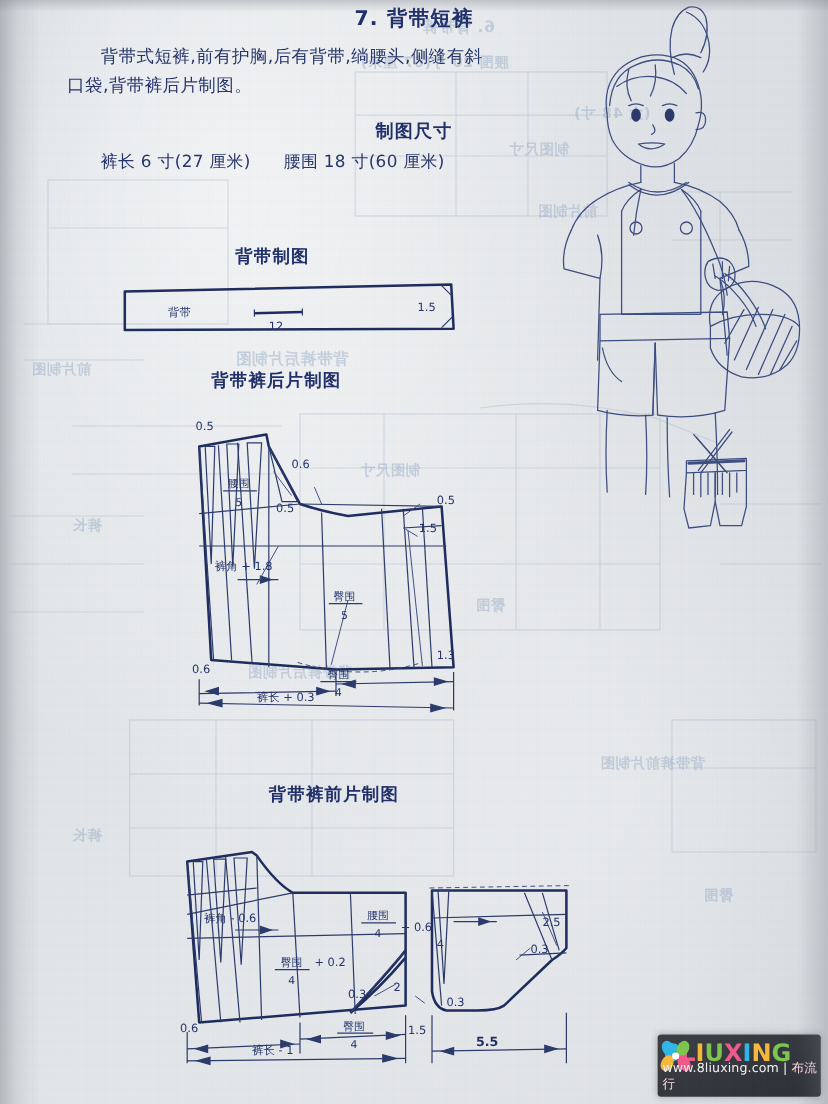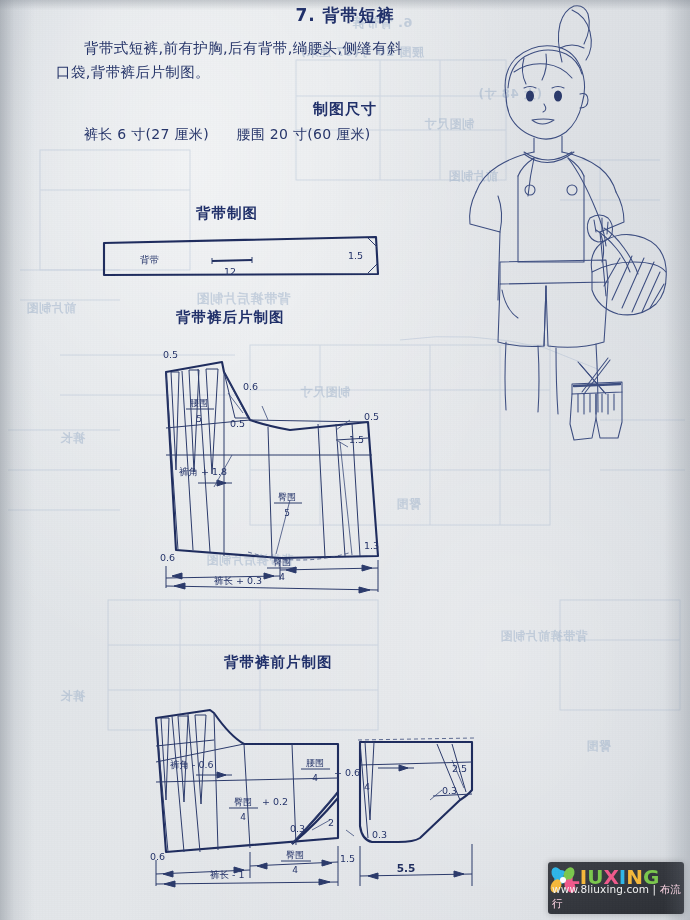--- a/index.html
+++ b/index.html
@@ -161,21 +161,21 @@
 
   <div class="intro">
     <span class="ind">背带式短裤,前有护胸,后有背带,绱腰头,侧缝有斜</span>
     <span>口袋,背带裤后片制图。</span>
   </div>
 
   <div class="sizehead">制图尺寸</div>
   <div class="sizerow r1">
     <span>裤长 6 寸(27 厘米)</span>
     <span class="gap"></span>
-    <span>腰围 20 寸(60 厘米)</span>
+    <span>腰围 18 寸(60 厘米)</span>
   </div>
 
   <div class="sechead s1">背带制图</div>
   <div class="sechead s2">背带裤后片制图</div>
   <div class="sechead s3">背带裤前片制图</div>
 
   <svg width="690" height="920">
     <path class="dl-b" d="M104,243 L376,237 L378,274 L104,275 Z"></path>
     <path class="dl" d="M368,238 L377,247 M368,273 L377,264"></path>
     <path class="dl-b" d="M212,261 L252,260"></path>

